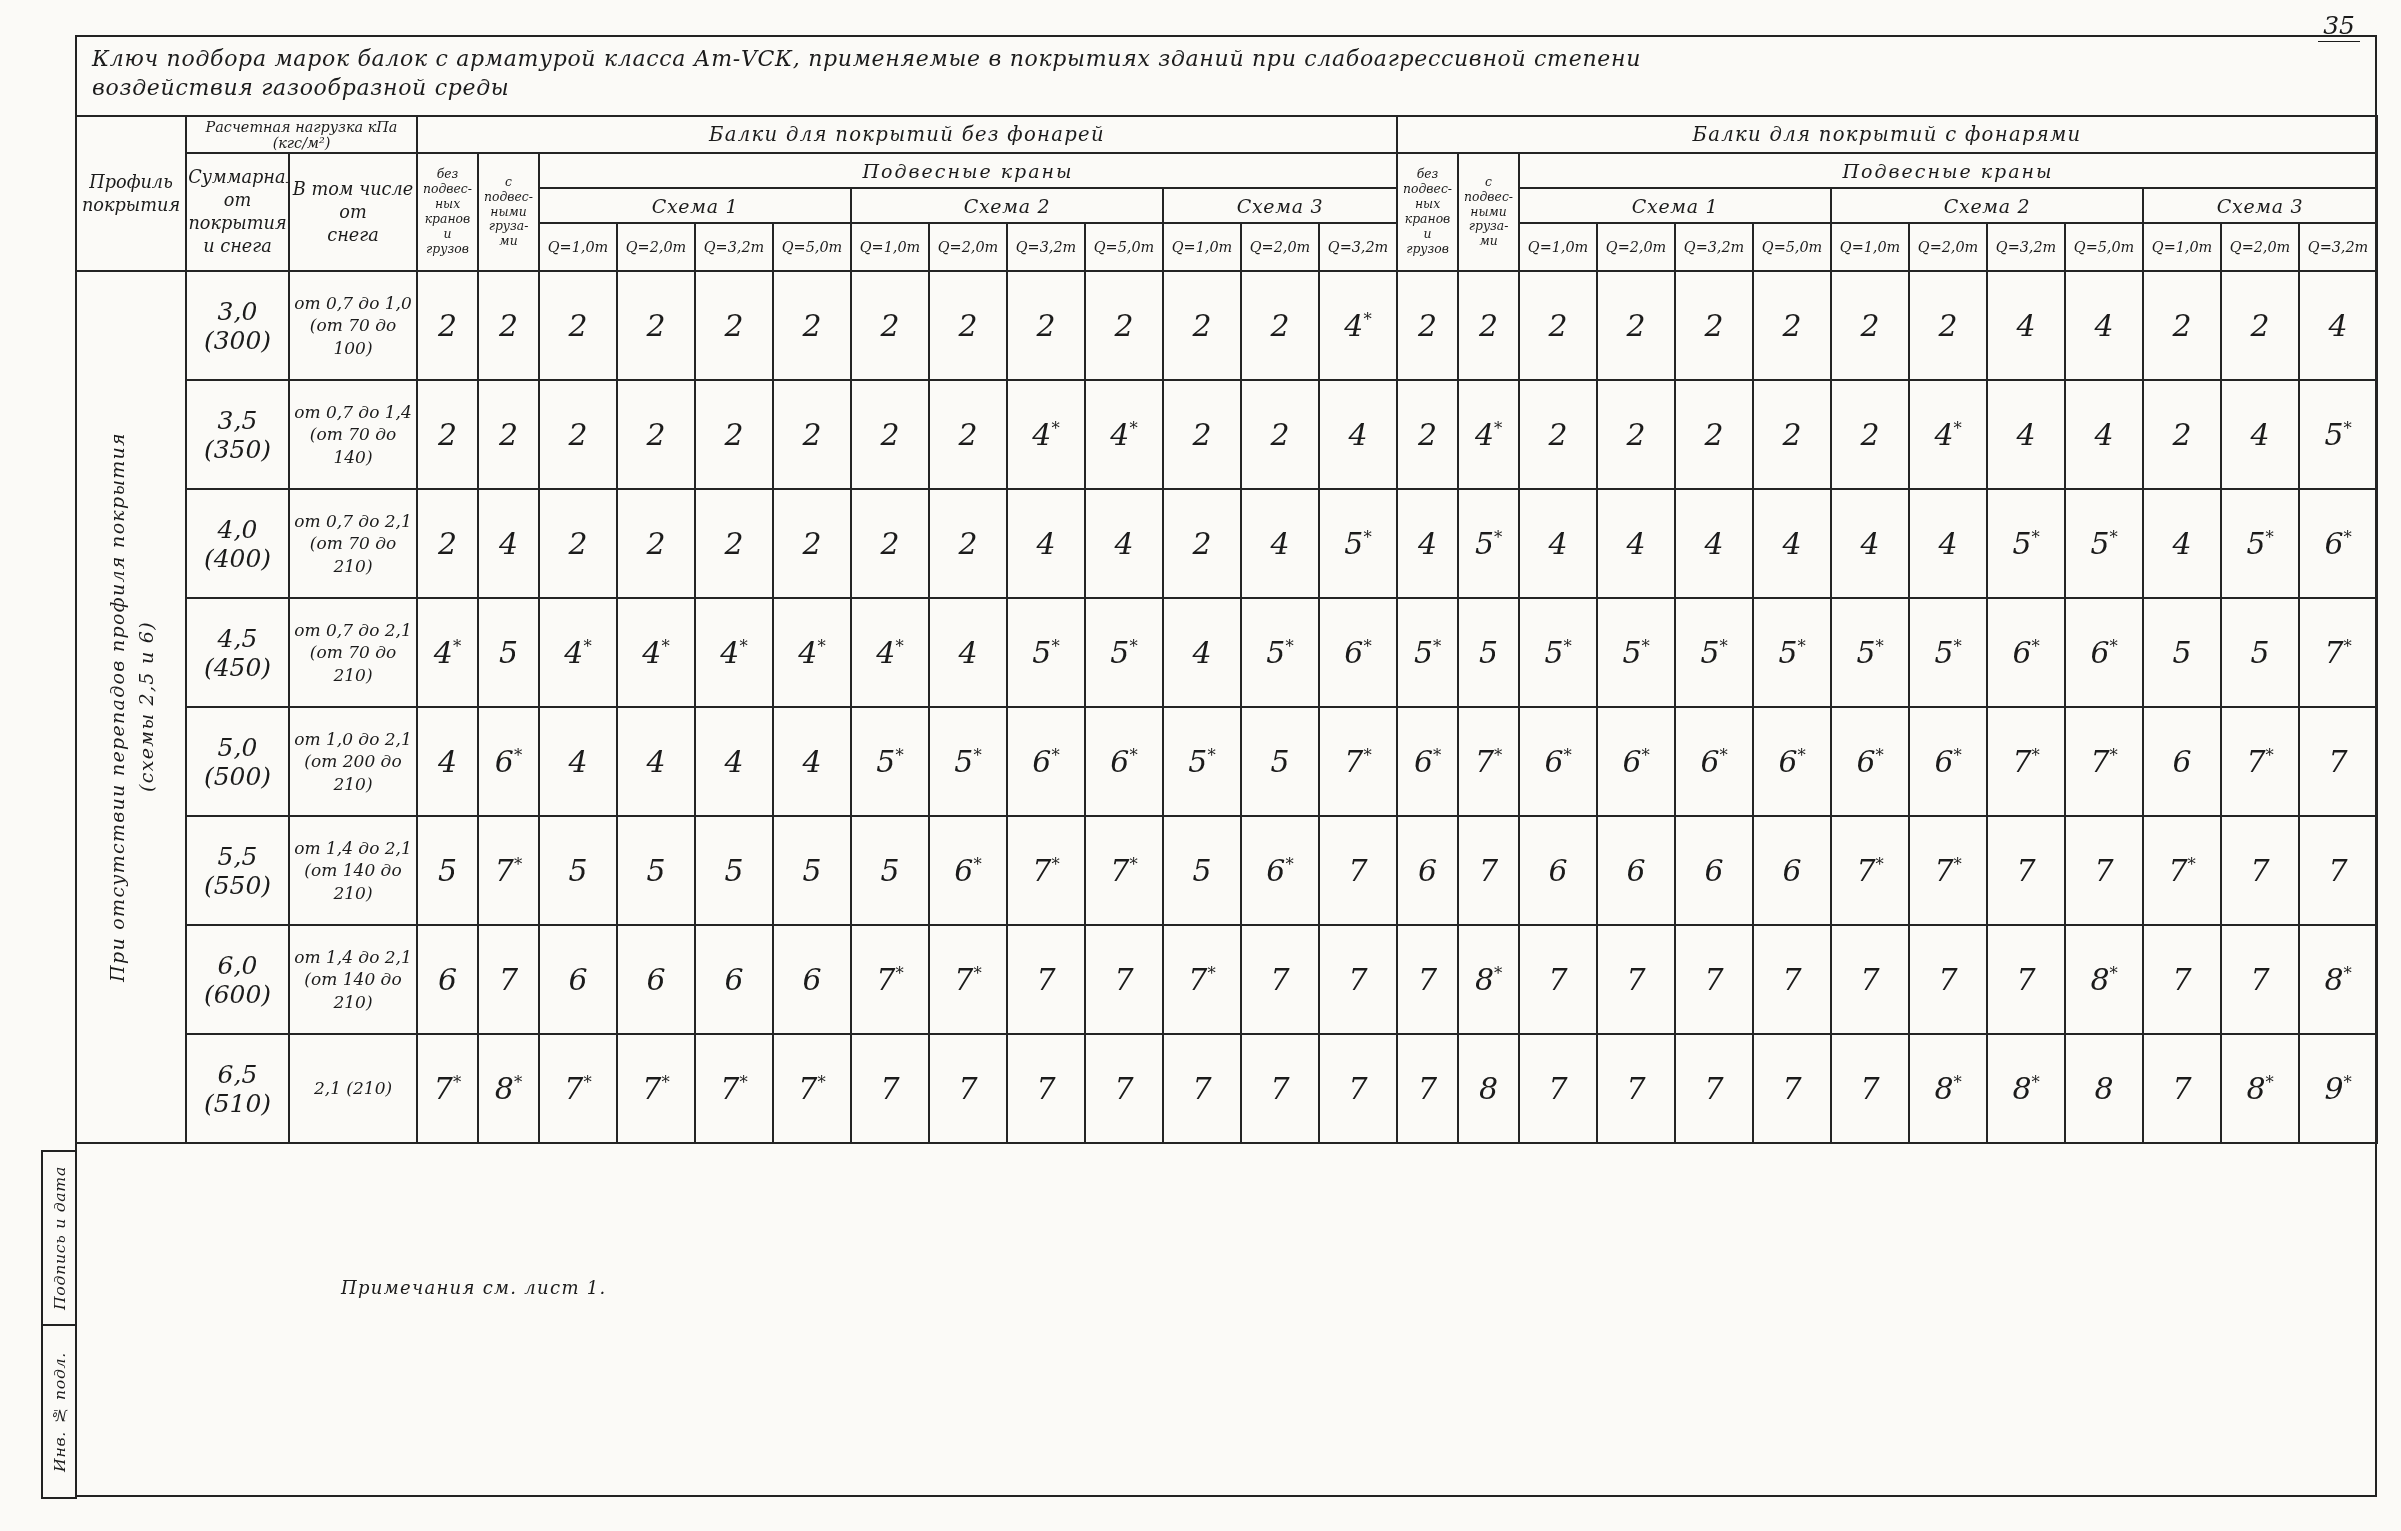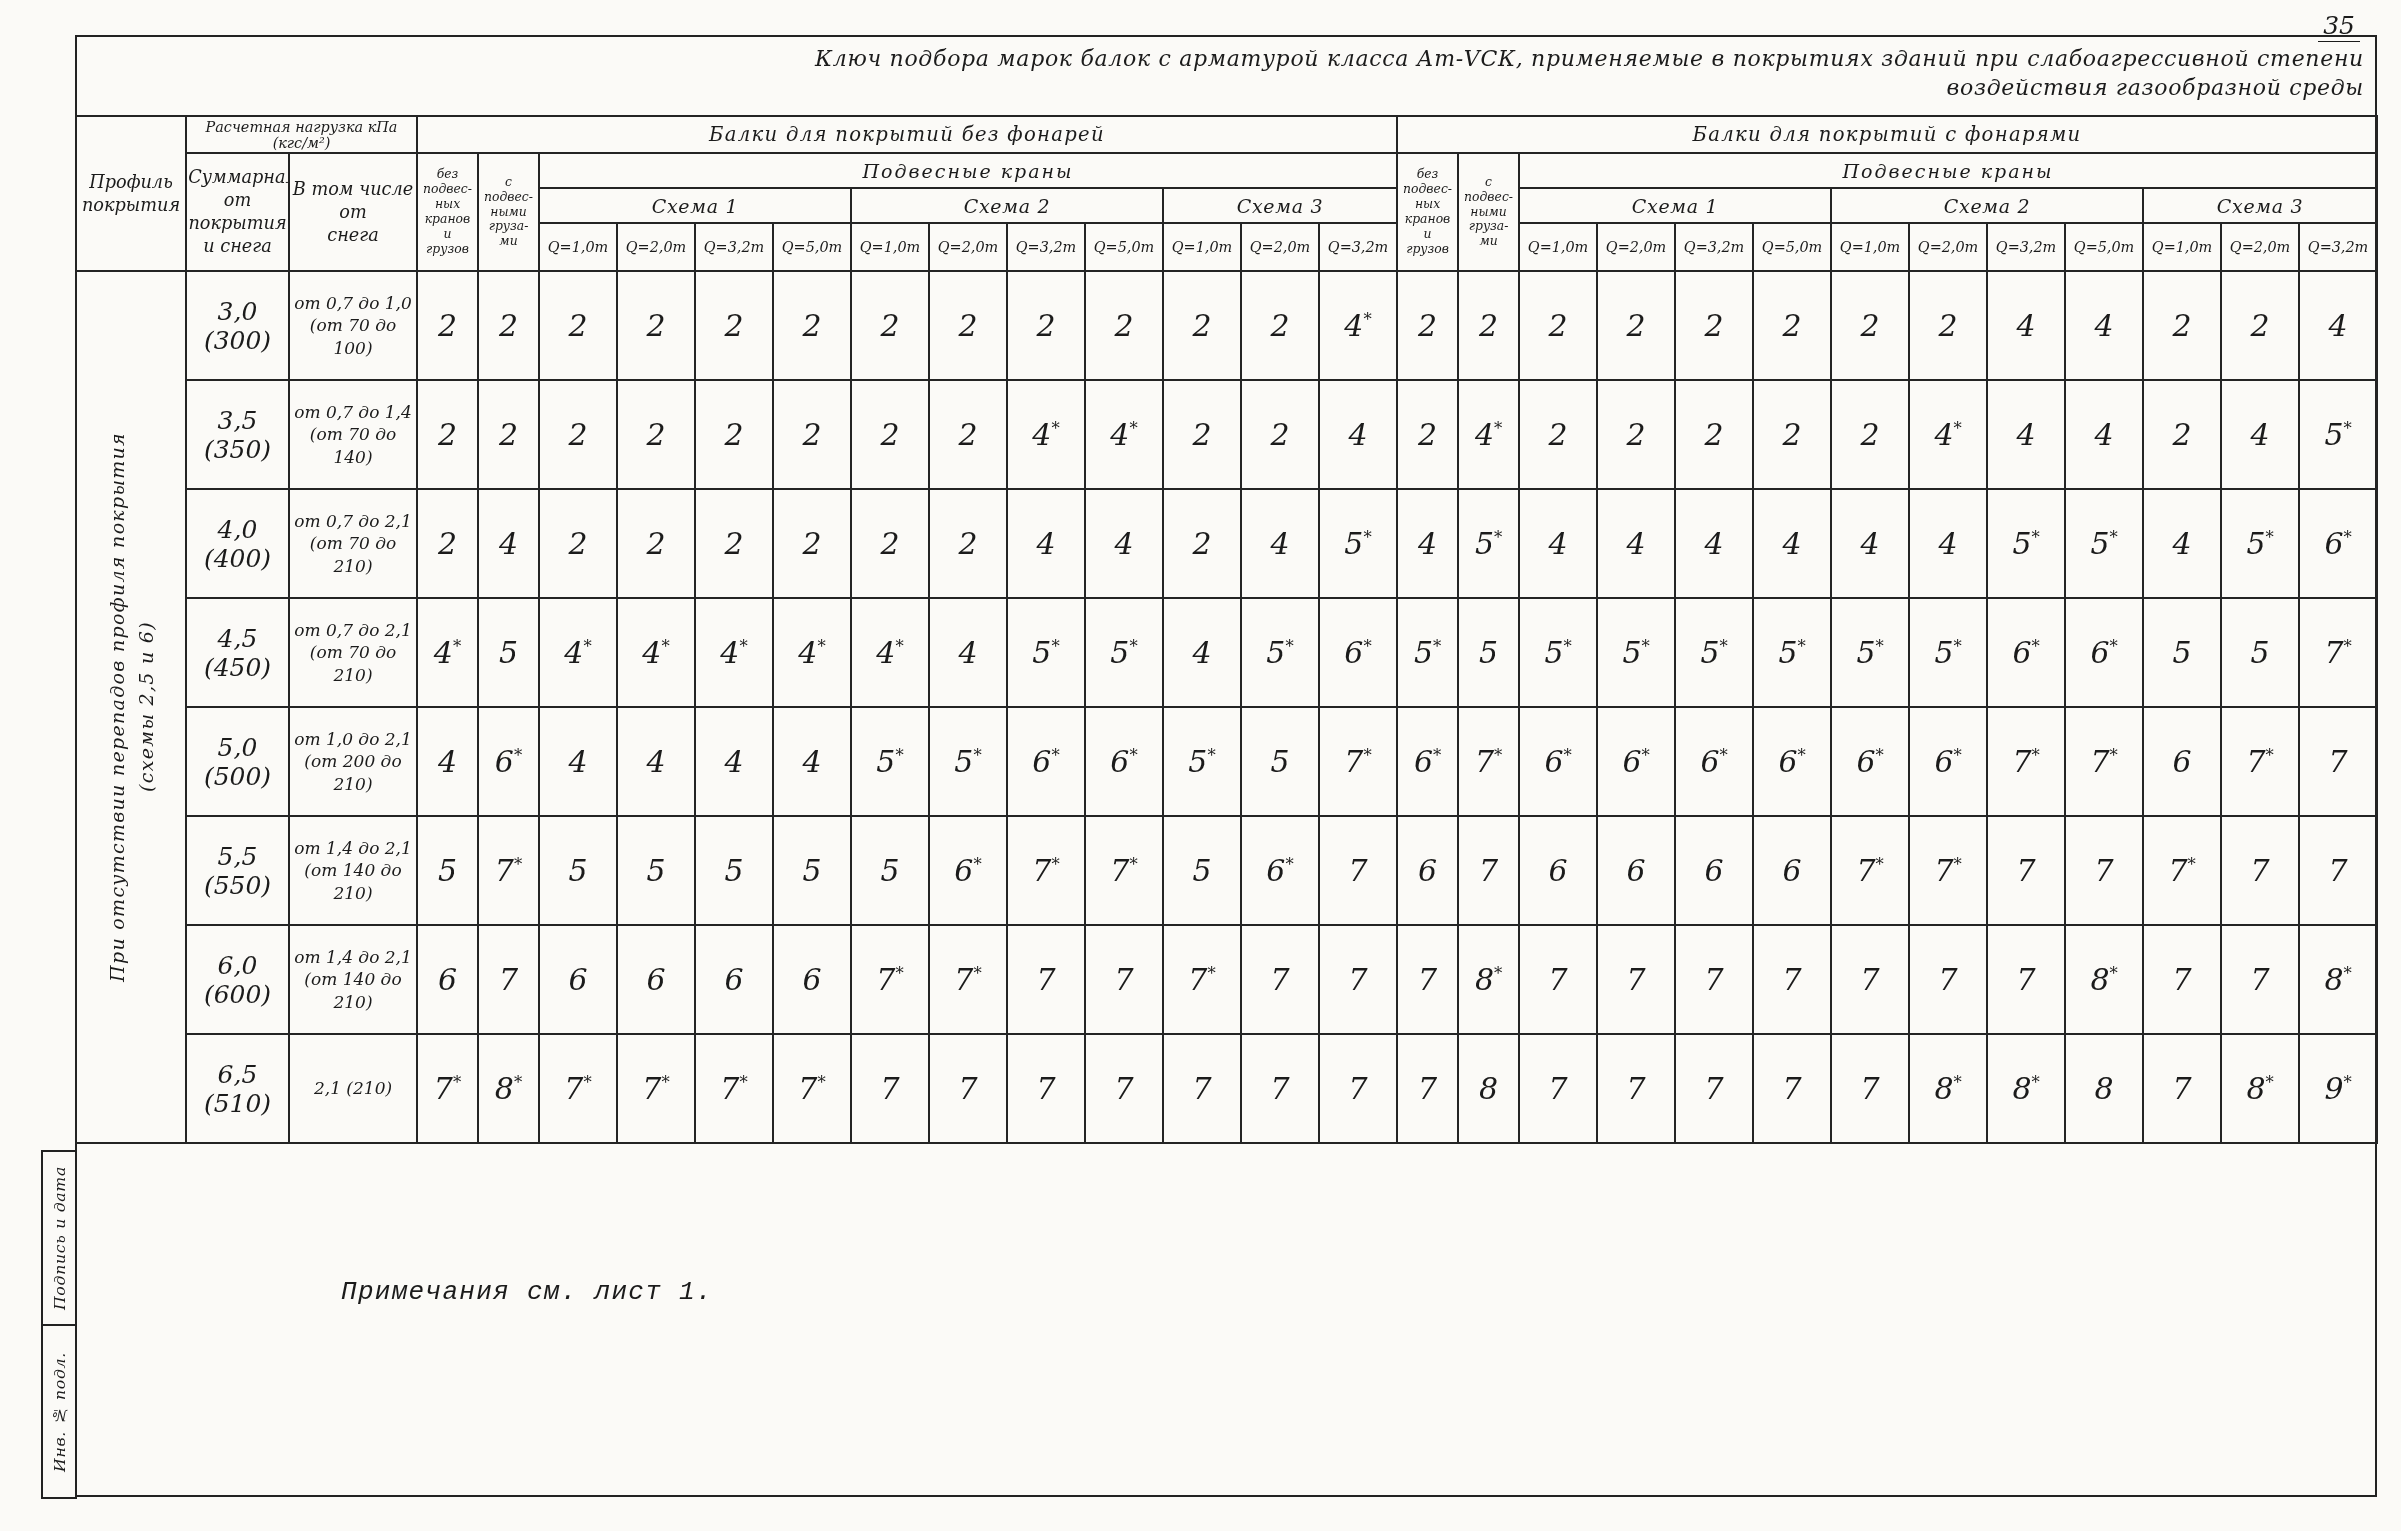--- a/index.html
+++ b/index.html
@@ -5,21 +5,21 @@
   html,body { margin:0; padding:0; }
   body {
     width:2401px; height:1532px; background:#fbfaf7;
     font-family:"DejaVu Serif", serif; font-style:italic; color:#1b1b1b;
     position:relative; overflow:hidden;
   }
   .page { position:absolute; inset:0; }
   .page-number { position:absolute; top:10.5px; left:2318px; font-size:25px; border-bottom:1.3px solid #1b1b1b; padding:0 5.2px 1.3px; }
   .frame { position:absolute; left:75px; top:35px; width:2302px; height:1462px; border:2px solid #222; box-sizing:border-box; }
 
-  .title { position:absolute; left:92px; top:46px; width:2272px; text-align:right; line-height:1.15; }
+  .title { position:absolute; left:92px; top:46px; width:2272px; text-align:left; line-height:1.15; }
   .title .t1 { font-size:22px; letter-spacing:0.7px; }
   .title .t2 { font-size:22px; letter-spacing:0.7px; margin-top:3.9px; }
   .title .t3 { font-size:21.6px; letter-spacing:0.7px; margin-top:5.2px; }
 
   table.main-table {
     position:absolute; left:75px; top:115px; width:2302px;
     border-collapse:collapse; table-layout:fixed; box-sizing:border-box;
   }
   .main-table td {
     border:2px solid #242424; text-align:center; vertical-align:middle;
@@ -41,21 +41,21 @@
   td.snow-cell { font-size:17px; line-height:1.3; }
   td.val-cell  { font-size:30px; }
   td.val-cell sup { font-size:55%; vertical-align:super; }
   td.profile-cell { vertical-align:middle; }
   .vtext {
     writing-mode:vertical-rl; transform:rotate(180deg);
     white-space:pre-line; font-size:19px; line-height:1.5; letter-spacing:1.3px;
     margin:0 auto; max-height:851px; text-align:center;
   }
 
-  .note { position:absolute; left:341px; top:1277px; font-size:26px; letter-spacing:1.3px;font-family:Liberation Mono, monospace; }
+  .note { position:absolute; left:341px; top:1277px; font-size:18px; letter-spacing:1.3px; }
 
   .title-block {
     position:absolute; left:1516px; top:1379px; width:861px; height:120px;
     border:2px solid #222; box-sizing:border-box;
     display:grid; grid-template-columns:1fr 113px; grid-template-rows:30px 1fr;
   }
   .tb-empty { border-right:2px solid #222; border-bottom:2px solid #222; }
   .tb-sheet-label { border-bottom:2px solid #222; display:flex; align-items:center; justify-content:center; font-size:18.3px; }
   .tb-doc { border-right:2px solid #222; display:flex; align-items:center; justify-content:center; font-size:29px; letter-spacing:1.3px; }
   .tb-sheet-num { display:flex; align-items:center; justify-content:center; font-size:27.5px; }

